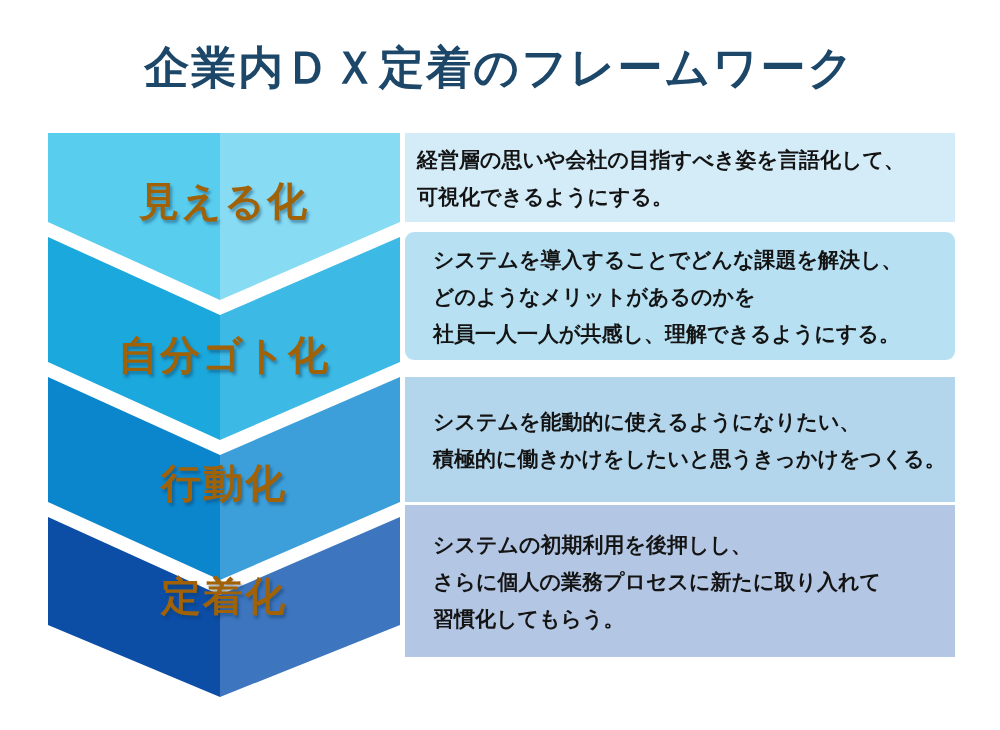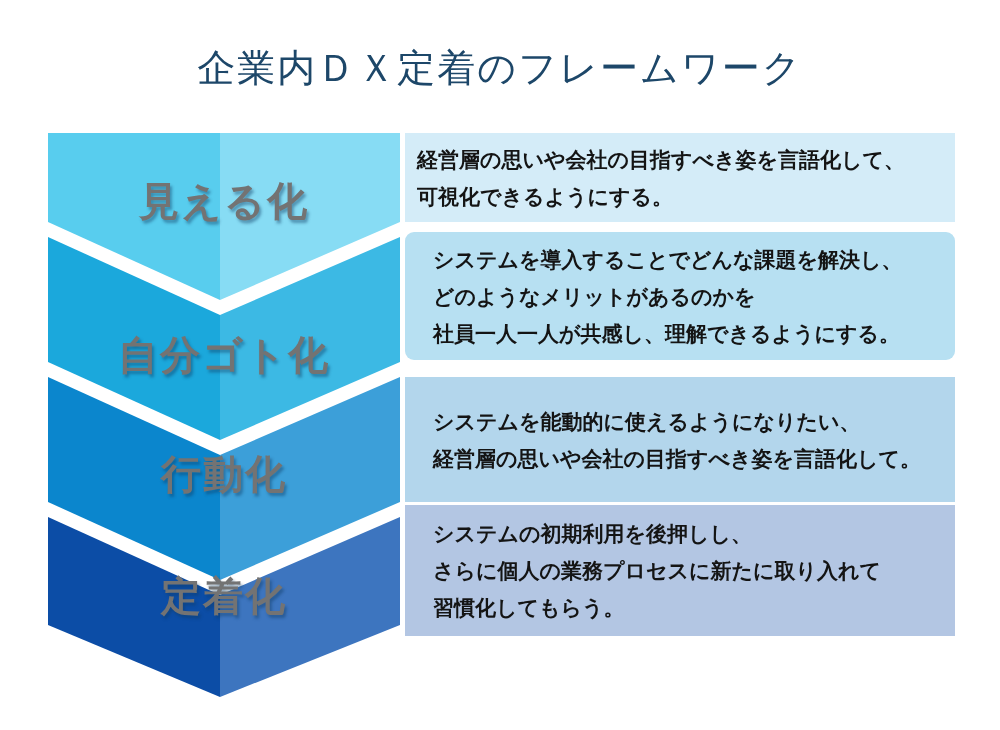--- a/index.html
+++ b/index.html
@@ -9,59 +9,59 @@
     background:#ffffff;
     overflow:hidden;
     font-family:"Liberation Sans","DejaVu Sans",sans-serif;
   }
   .title{
     position:absolute;
     left:0;top:40px;width:1000px;height:56px;
     margin:0;
     line-height:56px;
     text-align:center;
-    font-size:38px;
-    font-weight:normal;
+    font-size:45px;
+    font-weight:bold;
     letter-spacing:2px;
     color:#1d4769;
   }
   .chevron-column{
     position:absolute;
     left:48px;top:133px;
     width:352px;height:564px;
   }
   .chevron-column svg{display:block;width:352px;height:564px;}
   .step-label{
     position:absolute;
     left:0;width:352px;height:60px;
     line-height:60px;
     text-align:center;
     font-size:40px;
     font-weight:bold;
-    color:#737373;
+    color:#a16207;
     text-shadow:2px 3px 3px rgba(15,60,100,0.45);
     letter-spacing:2px;
   }
   .label-1{top:38px;}
   .label-2{top:192px;}
-  .label-3{top:311px;text-align:center;}
+  .label-3{top:320px;text-align:center;}
   .label-4{top:433px;}
   .desc{
     position:absolute;
     left:405px;width:550px;
     box-sizing:border-box;
     padding-left:28px;padding-right:8px;
     display:flex;
     flex-direction:column;
     justify-content:center;
   }
   .desc-1{top:133px;height:89px;padding-left:12px;}
   .desc-2{top:232px;height:128px;border-radius:9px;}
   .desc-3{top:377px;height:125px;}
-  .desc-4{top:505px;height:131px;}
+  .desc-4{top:505px;height:152px;}
   .desc p{
     margin:0;
     font-size:21px;
     font-weight:bold;
     line-height:37px;
     color:#141414;
     white-space:pre-line;
   }
 </style>
 </head>
@@ -97,21 +97,21 @@
     <p>経営層の思いや会社の目指すべき姿を言語化して、
 可視化できるようにする。</p>
   </div>
   <div class="desc desc-2" style="background: rgb(183, 224, 242);">
     <p>システムを導入することでどんな課題を解決し、
 どのようなメリットがあるのかを
 社員一人一人が共感し、理解できるようにする。</p>
   </div>
   <div class="desc desc-3" style="background: rgb(179, 214, 236);">
     <p>システムを能動的に使えるようになりたい、
-経営層の思いや会社の目指すべき姿を言語化して。</p>
+積極的に働きかけをしたいと思うきっかけをつくる。</p>
   </div>
   <div class="desc desc-4" style="background: rgb(179, 198, 227);">
     <p>システムの初期利用を後押しし、
 さらに個人の業務プロセスに新たに取り入れて
 習慣化してもらう。</p>
   </div>
 
 </div>
 
 </body></html>

